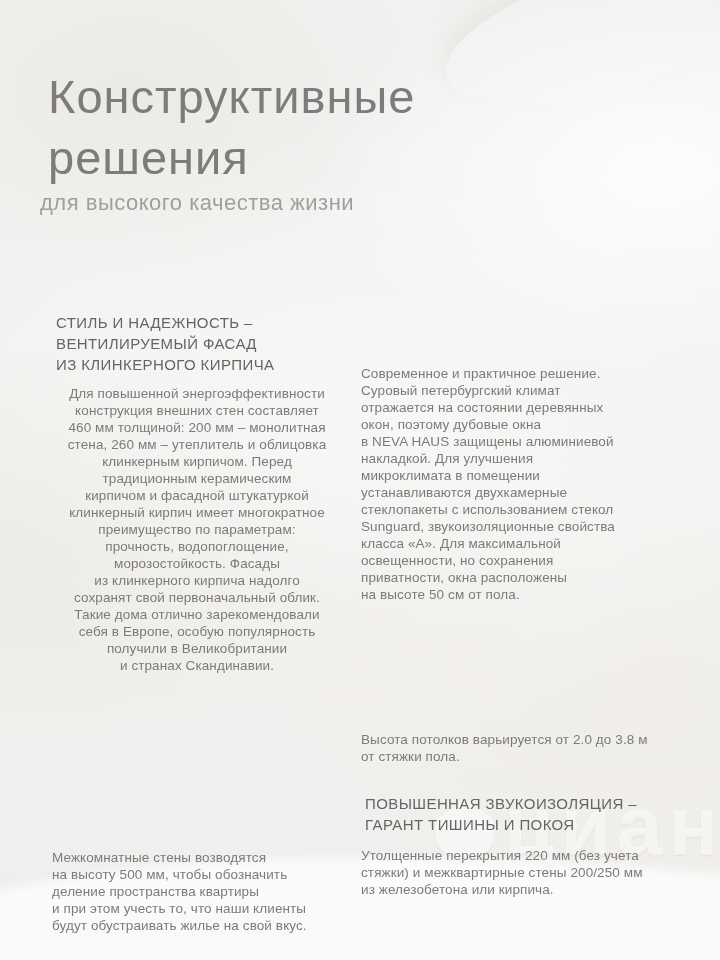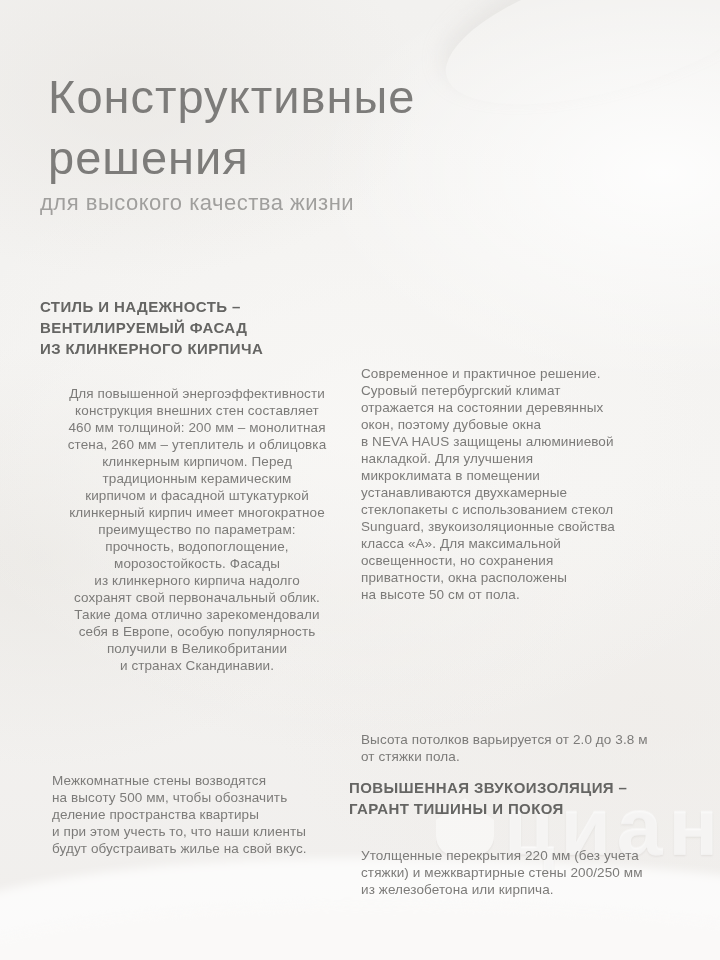--- a/index.html
+++ b/index.html
@@ -62,45 +62,45 @@
     left: 40px; top: 186px;
     font-size: 22px;
     line-height: 34px;
     font-weight: 300;
     letter-spacing: 0.5px;
     color: #a09f9d;
   }
 
   .sec-heading {
     position: absolute;
-    margin: 0;
+    margin: 16px;
     font-size: 15px;
     line-height: 21px;
-    font-weight: 700;
+    font-weight: 400;
     letter-spacing: 0.4px;
     color: #656563;
     white-space: pre-line;
   }
   .sec-body {
     position: absolute;
     margin: 12px;
     font-size: 13.5px;
     line-height: 17px;
     font-weight: 400;
     letter-spacing: 0.1px;
     color: #7c7b79;
     white-space: pre-line;
   }
   .col-left  { left: 40px;  width: 290px; }
   .col-right { left: 349px; width: 340px; }
 
   .lh1 { top: 296px; }
   .lp1 { top: 373px; text-align: center; }
   .lh2 { top: 739px; }
-  .lp2 { top: 760px; }
+  .lp2 { top: 837px; }
 
   .rh1 { top: 296px; }
   .rp1 { top: 353px; }
   .rh2 { top: 642px; }
   .rp2 { top: 719px; }
   .rh3 { top: 777px; }
   .rp3 { top: 835px; }
 
   .watermark {
     position: absolute;

